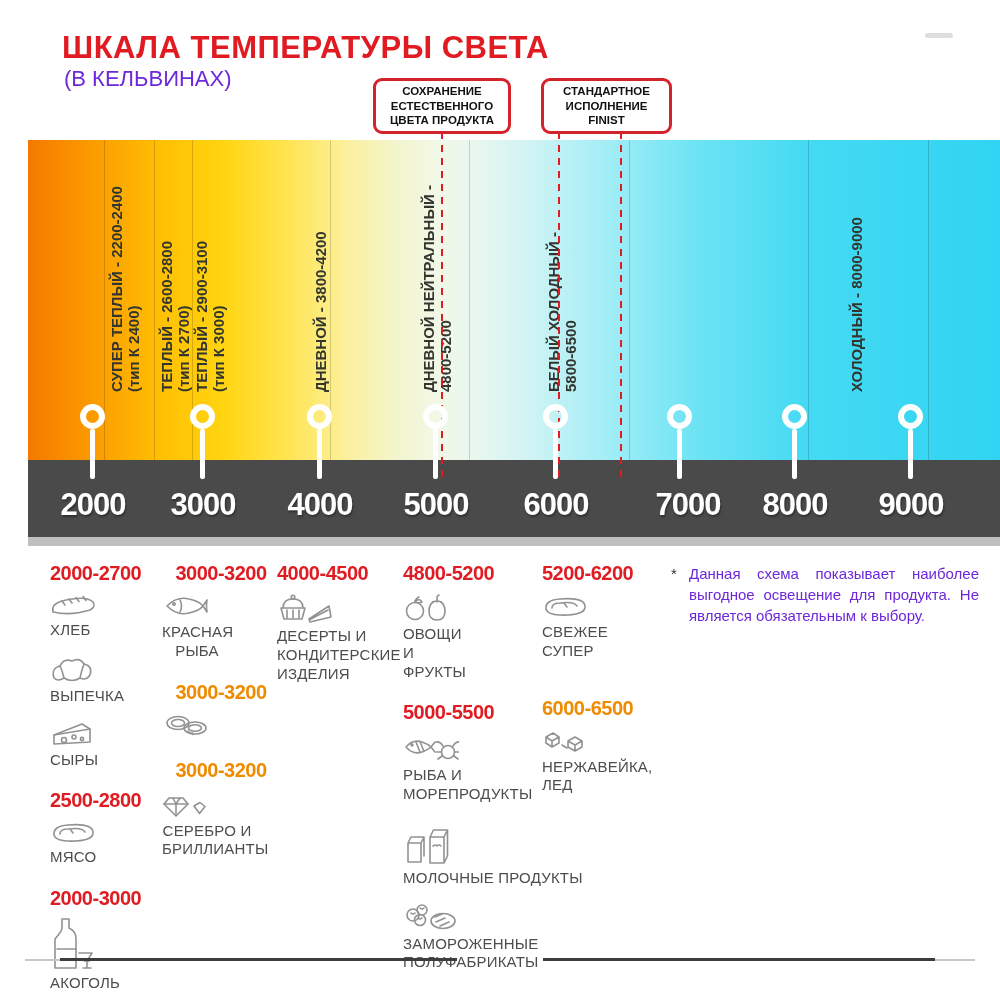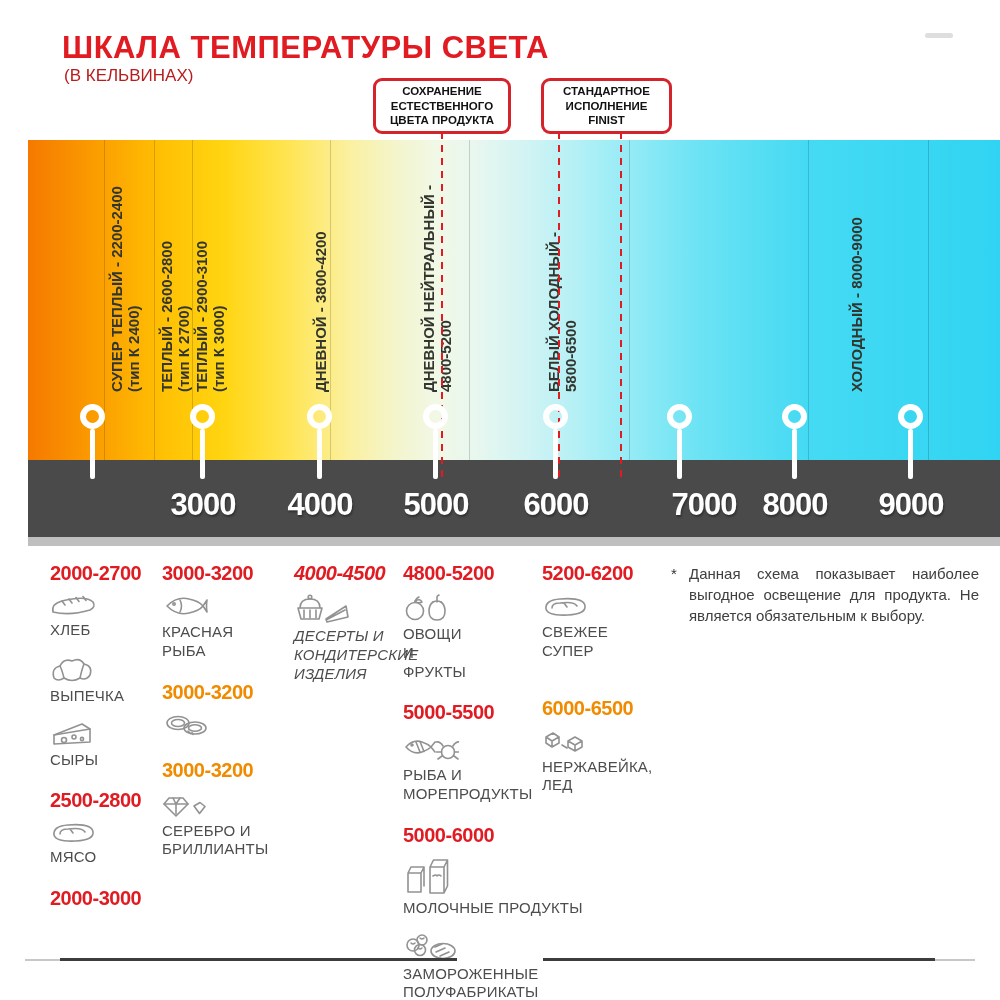--- a/index.html
+++ b/index.html
@@ -2,21 +2,21 @@
 <html style="--red: #e01b22; --orange: #f08b00; --callout-border: #d5232b; --bar-gray: #4a4a4a; --label-ink: #32362f; --food-text: #4d4d4d; --icon-gray: #929292;"><head>
 <meta charset="utf-8">
 <style>
   html,body{margin:0;padding:0;background:#fff;}
   #page{position:relative;width:1000px;height:1000px;background:#ffffff;overflow:hidden;
         font-family:"Liberation Sans","DejaVu Sans",sans-serif;}
 
   
   .title{position:absolute;left:62px;top:30px;font-size:31px;font-weight:bold;
          color:var(--red);letter-spacing:0.5px;}
-  .subtitle{position:absolute;left:64px;top:66px;font-size:17px;color:#b91c1c;}
+  .subtitle{position:absolute;left:64px;top:66px;font-size:22px;color:#6d28d9;}
 
   
   .callout{position:absolute;top:78px;background:#fff;border:3px solid var(--callout-border);
            border-radius:9px;font-size:11.5px;font-weight:bold;color:#111;text-align:center;
            line-height:1.3;padding:4px 4px;box-sizing:border-box;height:56px;
            display:flex;align-items:center;justify-content:center;z-index:6;}
   .callout .ctext{width:100%;}
 
   
   .band{position:absolute;left:28px;top:140px;width:972px;height:320px;
@@ -52,21 +52,21 @@
   .range{font-size:20px;font-weight:bold;color:var(--red);margin-bottom:7px;letter-spacing:-0.5px;}
   .range.orange{color:var(--orange);}
   .fgroup{margin-bottom:20px;}
   .fitem{margin-bottom:14px;}
   .ficon{display:block;margin-bottom:3px;}
   .ficon svg{display:block;}
   .flabel{font-size:15px;color:var(--food-text);line-height:1.25;letter-spacing:0.2px;}
 
   
   .fnstar{position:absolute;left:671px;top:565px;font-size:15px;color:#333;}
-  .fntext{position:absolute;left:689px;top:563px;width:290px;font-size:15px;color:#404040;
+  .fntext{position:absolute;left:689px;top:563px;width:290px;font-size:15px;color:#6d28d9;
           line-height:1.4;text-align:justify;}
 
   
   .bline{position:absolute;top:959px;height:2px;}
   .bline.dark{background:#3d3d3d;height:3px;top:958px;}
   .bline.light{background:#c8c8c8;height:2px;}
 
   .smudge{position:absolute;left:925px;top:33px;width:28px;height:5px;background:#dedede;border-radius:3px;}
 
   svg{stroke:var(--icon-gray);fill:none;stroke-width:1.6;stroke-linecap:round;stroke-linejoin:round;}
@@ -142,25 +142,26 @@
   <div class="marker" style="left:898px"></div>
   <div class="stem" style="left:90px"></div>
   <div class="stem" style="left:200px"></div>
   <div class="stem" style="left:317px"></div>
   <div class="stem" style="left:433px"></div>
   <div class="stem" style="left:553px"></div>
   <div class="stem" style="left:677px"></div>
   <div class="stem" style="left:792px"></div>
   <div class="stem" style="left:908px"></div>
 
+  <div class="tick" style="left:33px">2000</div>
   <div class="tick" style="left:143px">3000</div>
   <div class="tick" style="left:260px">4000</div>
   <div class="tick" style="left:376px">5000</div>
   <div class="tick" style="left:496px">6000</div>
-  <div class="tick" style="left:644px">7000</div>
+  <div class="tick" style="left:628px">7000</div>
   <div class="tick" style="left:735px">8000</div>
   <div class="tick" style="left:851px">9000</div>
 
   <div class="fcol" style="left:50px;width:108px;">
     <div class="fgroup">
       <div class="range">2000-2700</div>
       <div class="fitem">
         <span class="ficon">
           <svg width="46" height="26" viewBox="0 0 46 26">
               <path d="M3 20 Q1 12 12 9 Q36 3 43 10 Q46 15 40 18 Q20 24 3 20 Z"></path>
@@ -198,24 +199,34 @@
           <svg width="46" height="26" viewBox="0 0 46 26">
               <path d="M4 16 Q3 7 18 6 Q42 4 43 13 Q44 21 26 22 Q6 23 4 16 Z"></path>
               <path d="M10 15 Q10 10 18 10 Q32 8 35 13 M20 10 l3 4"></path>
             </svg>
         </span>
         <div class="flabel">МЯСО</div>
       </div>
     </div>
     <div class="fgroup">
       <div class="range">2000-3000</div>
-    </div>
-  </div>
-
-  <div class="fcol" style="left:162px;width:118px;">
+      <div class="fitem">
+        <span class="ficon">
+          <svg width="44" height="54" viewBox="0 0 44 54">
+              <path d="M12 2 h7 v9 q7 3 7 11 v29 h-21 v-29 q7 -8 7 -11 z"></path>
+              <path d="M7 32 h19"></path>
+              <path d="M29 36 h13 l-5 8 v7 M33 51 h8 M34.5 44 h5"></path>
+            </svg>
+        </span>
+        <div class="flabel">АКОГОЛЬ</div>
+      </div>
+    </div>
+  </div>
+
+  <div class="fcol" style="left:162px;width:118px;text-align:center;">
     <div class="fgroup">
       <div class="range">3000-3200</div>
       <div class="fitem">
         <span class="ficon">
           <svg width="46" height="28" viewBox="0 0 46 28">
               <path d="M5 14 Q15 4 27 7 Q37 9 41 14 Q37 19 27 21 Q15 24 5 14 Z"></path>
               <path d="M41 14 L45 8 M41 14 L45 20 M45 8 Q44 14 45 20"></path>
               <circle cx="12" cy="12" r="1.2"></circle>
               <path d="M18 8 Q21 14 18 20"></path>
             </svg>
@@ -245,21 +256,21 @@
               <path d="M7 9 h14 l5 6 l-12 12 l-12 -12 z"></path>
               <path d="M2 15 h24 M11 9 l3 6 l4 -6 M14 15 l0 10"></path>
               <path d="M32 17 l6 -3.5 l5 4 l-5.5 7 z"></path>
             </svg>
         </span>
         <div class="flabel" style="max-width:90px">СЕРЕБРО И БРИЛЛИАНТЫ</div>
       </div>
     </div>
   </div>
 
-  <div class="fcol" style="left:294px;width:125px;font-style:italic;">
+  <div class="fcol" style="left:277px;width:125px;">
     <div class="fgroup">
       <div class="range">4000-4500</div>
       <div class="fitem">
         <span class="ficon">
           <svg width="56" height="32" viewBox="0 0 56 32">
               <path d="M6 16 q0 -9 10 -9 q10 0 10 9"></path>
               <path d="M4 16 h24 l-3 11 h-18 z"></path>
               <circle cx="16" cy="5" r="1.8"></circle>
               <path d="M10 18 v8 M16 18 v8 M22 18 v8"></path>
               <path d="M32 27 L52 14 L54 25 L33 30 Z M51 18 L32 28"></path>
@@ -297,21 +308,20 @@
               <path d="M13 11 l4 10 M17 10.5 l4 10"></path>
               <circle cx="45" cy="21" r="6.5"></circle>
               <path d="M40 15 q-3 -5 -7 -4 M50 15 q3 -5 7 -4"></path>
               <path d="M39 25 l-4 3 M51 25 l4 3 M38.5 21 h-5 M51.5 21 h5"></path>
             </svg>
         </span>
         <div class="flabel" style="max-width:112px">РЫБА И МОРЕПРОДУКТЫ</div>
       </div>
     </div>
     <div class="fgroup">
-      <div class="range">5000-6000</div>
       <div class="fitem">
         <span class="ficon">
           <svg width="50" height="42" viewBox="0 0 50 42">
               <path d="M5 19 h13 v19 h-13 z M5 19 l3 -6 h13 l-3 6 M18 19 l3 -6 v19"></path>
               <path d="M27 13 h14 v26 h-14 z M27 13 l3.5 -7 h14 l-3.5 7 M41 13 l3.5 -7 v26 l-3.5 7"></path>
               <path d="M30 22 q3 -2 4 0 q2 -2 4 0"></path>
             </svg>
         </span>
         <div class="flabel">МОЛОЧНЫЕ ПРОДУКТЫ</div>
       </div>

